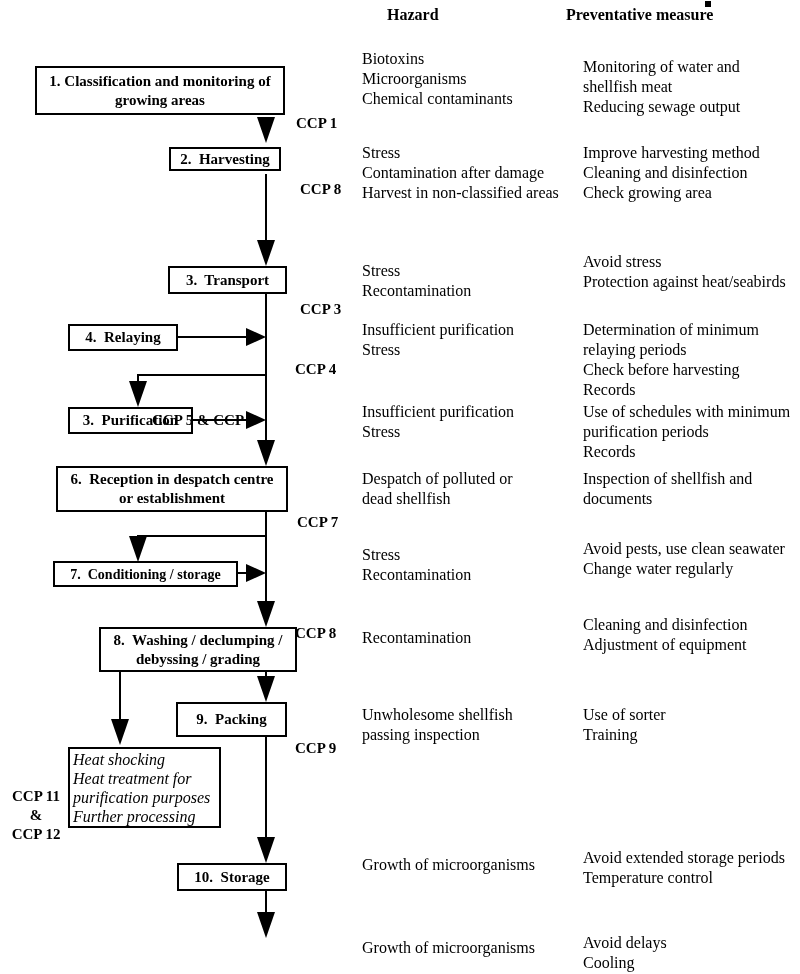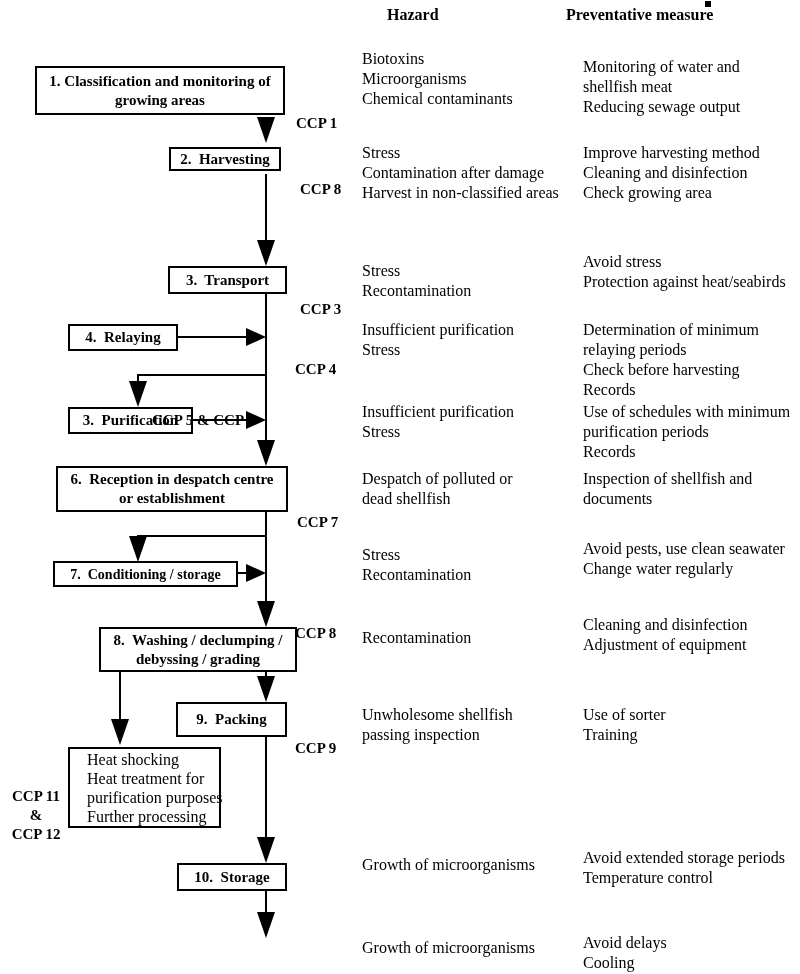--- a/index.html
+++ b/index.html
@@ -8,21 +8,21 @@
     font-family:"Liberation Serif", serif;color:#000;overflow:hidden;
   }
   .box{
     position:absolute;box-sizing:border-box;border:2px solid #000;
     display:flex;align-items:center;justify-content:center;
     text-align:center;font-weight:bold;font-size:15px;line-height:19px;
     white-space:pre;background:#fff;
   }
   .box.heat{
     font-weight:normal;font-size:16px;line-height:19px;
-    justify-content:flex-start;text-align:left;padding:2px 17px;
+    justify-content:flex-start;text-align:left;padding:2px 3px;font-style:italic;
   }
   .ccp{
     position:absolute;font-weight:bold;font-size:15px;line-height:19px;
     white-space:pre;
     margin-top:29px;
   }
   .ccp.center{text-align:center;}
   .hdr{
     position:absolute;font-weight:bold;font-size:16px;line-height:18px;
     white-space:pre;

